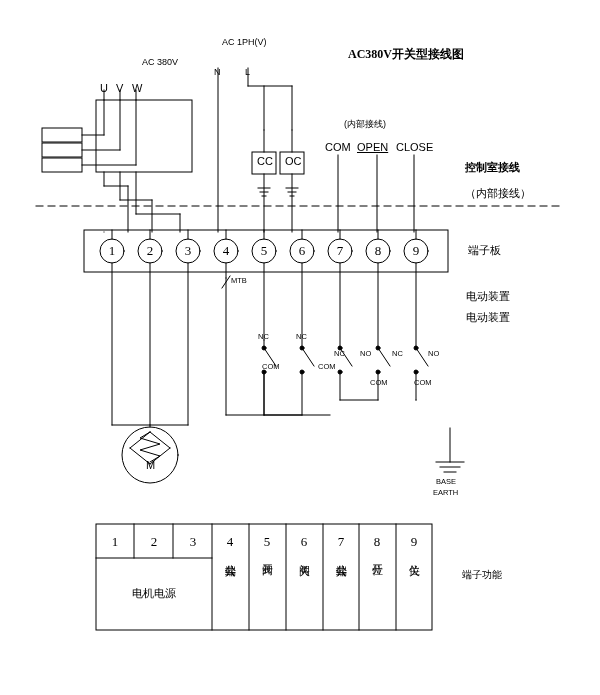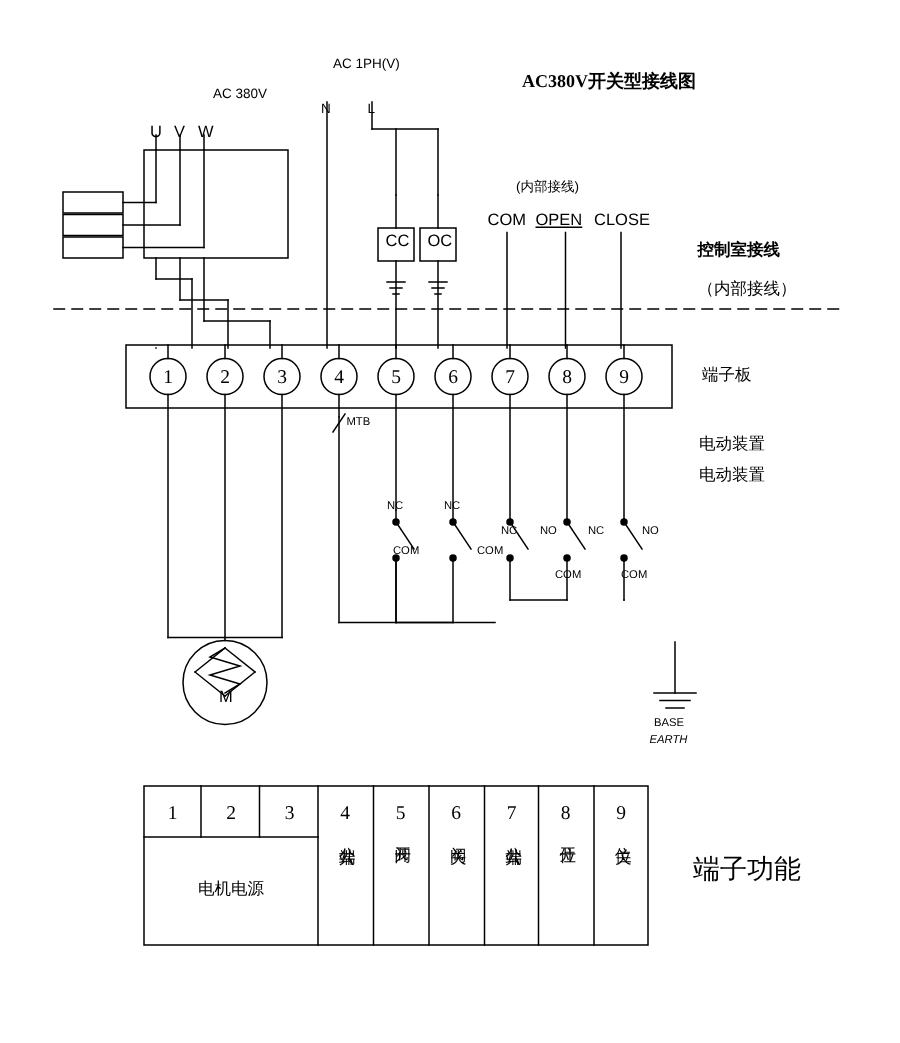--- a/index.html
+++ b/index.html
@@ -33,21 +33,21 @@
     font-size: 12px;
     font-weight: bold;
     font-family: "Liberation Serif", serif;
     margin-left: 37px;
   }
   .t-small { font-size: 9px; }
   .t-xsmall { font-size: 7.5px; }
   .t-mid { font-size: 11px; }
   .t-num { font-size: 13px; font-family: "Liberation Serif", serif; }
   .t-cn { font-size: 11px; font-family: "Liberation Sans", sans-serif; }
-  .t-cn-lg { font-size: 18px; }
+  .t-cn-lg { font-size: 10px; }
   .vert {
     writing-mode: vertical-rl;
     text-orientation: upright;
     line-height: 1.05;
   }
   .center { transform: translateX(-50%); }
 </style>
 </head>
 <body>
 
@@ -247,21 +247,21 @@
   <div class="lbl t-xsmall" style="left:334px; top:350px;">NC</div>
   <div class="lbl t-xsmall" style="left:360px; top:350px;">NO</div>
   <div class="lbl t-xsmall" style="left:392px; top:350px;">NC</div>
   <div class="lbl t-xsmall" style="left:428px; top:350px;">NO</div>
   <div class="lbl t-xsmall" style="left:370px; top:379px;">COM</div>
   <div class="lbl t-xsmall" style="left:414px; top:379px;">COM</div>
 
   <div class="lbl t-mid" style="left:146px; top:460px;">M</div>
 
   <div class="lbl t-xsmall" style="left:436px; top:478px;">BASE</div>
-  <div class="lbl t-xsmall" style="left:433px; top:489px;font-style:italic;">EARTH</div>
+  <div class="lbl t-xsmall" style="left:433px; top:489px;">EARTH</div>
 
   <div class="lbl t-cn" style="left:465px; top:162px;font-weight:bold;">控制室接线</div>
   <div class="lbl t-cn" style="left:465px; top:188px;">（内部接线）</div>
   <div class="lbl t-cn" style="left:468px; top:245px;">端子板</div>
   <div class="lbl t-cn" style="left:466px; top:292px;font-family:Liberation Mono, monospace;">电动装置</div>
   <div class="lbl t-cn" style="left:466px; top:312px;">电动装置</div>
   <div class="lbl t-cn-lg" style="left:462px; top:570px;">端子功能</div>
 
   <div class="lbl t-num center" style="left:112px; top:244px;">1</div>
   <div class="lbl t-num center" style="left:150px; top:244px;">2</div>

